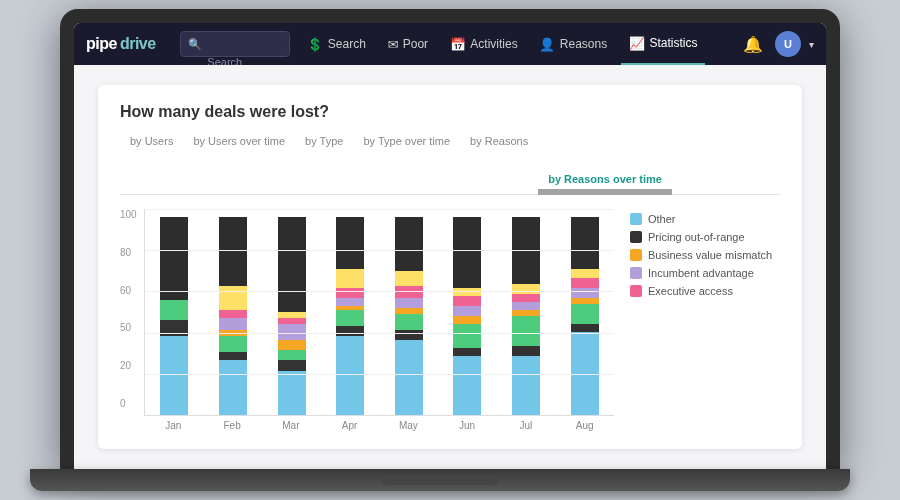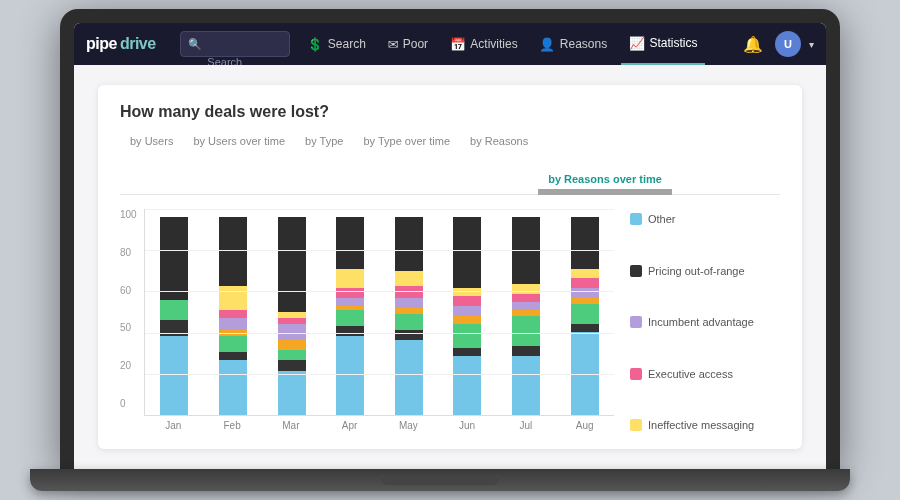--- a/index.html
+++ b/index.html
@@ -249,25 +249,24 @@
     .x-label {
       flex: 1;
       text-align: center;
       font-size: 10px;
       color: #888;
     }
     
     .legend {
       display: flex;
       flex-direction: column;
-      gap: 12px;
+      gap: 6px;
       min-width: 150px;
       padding-top: 4px;
       font-size: 11px;
-      justify-content: space-between;
     }
     .legend-item {
       display: flex;
       align-items: center;
       gap: 6px;
       color: #555;
     }
     .legend-dot {
       width: 12px;
       height: 12px;
@@ -450,31 +449,31 @@
             <div class="legend">
             <div class="legend-item">
                   <div class="legend-dot" style="background-color: rgb(116, 198, 232);"></div>
                   <span>Other</span>
                 </div>
                 <div class="legend-item">
                   <div class="legend-dot" style="background-color: rgb(51, 51, 51);"></div>
                   <span>Pricing out-of-range</span>
                 </div>
                 <div class="legend-item">
+                  <div class="legend-dot" style="background-color: rgb(245, 166, 35);"></div>
+                  <span>Business value mismatch</span>
+                </div>
+                <div class="legend-item">
                   <div class="legend-dot" style="background-color: rgb(179, 157, 219);"></div>
                   <span>Incumbent advantage</span>
                 </div>
                 <div class="legend-item">
                   <div class="legend-dot" style="background-color: rgb(240, 98, 146);"></div>
                   <span>Executive access</span>
                 </div>
-                <div class="legend-item">
-                  <div class="legend-dot" style="background-color: rgb(255, 224, 102);"></div>
-                  <span>Ineffective messaging</span>
-                </div>
               </div>
           </div>
         </div>
       </div>
     </div>
   </div>
   <div class="laptop-base">
     <div class="laptop-notch"></div>
   </div>
 </div>

